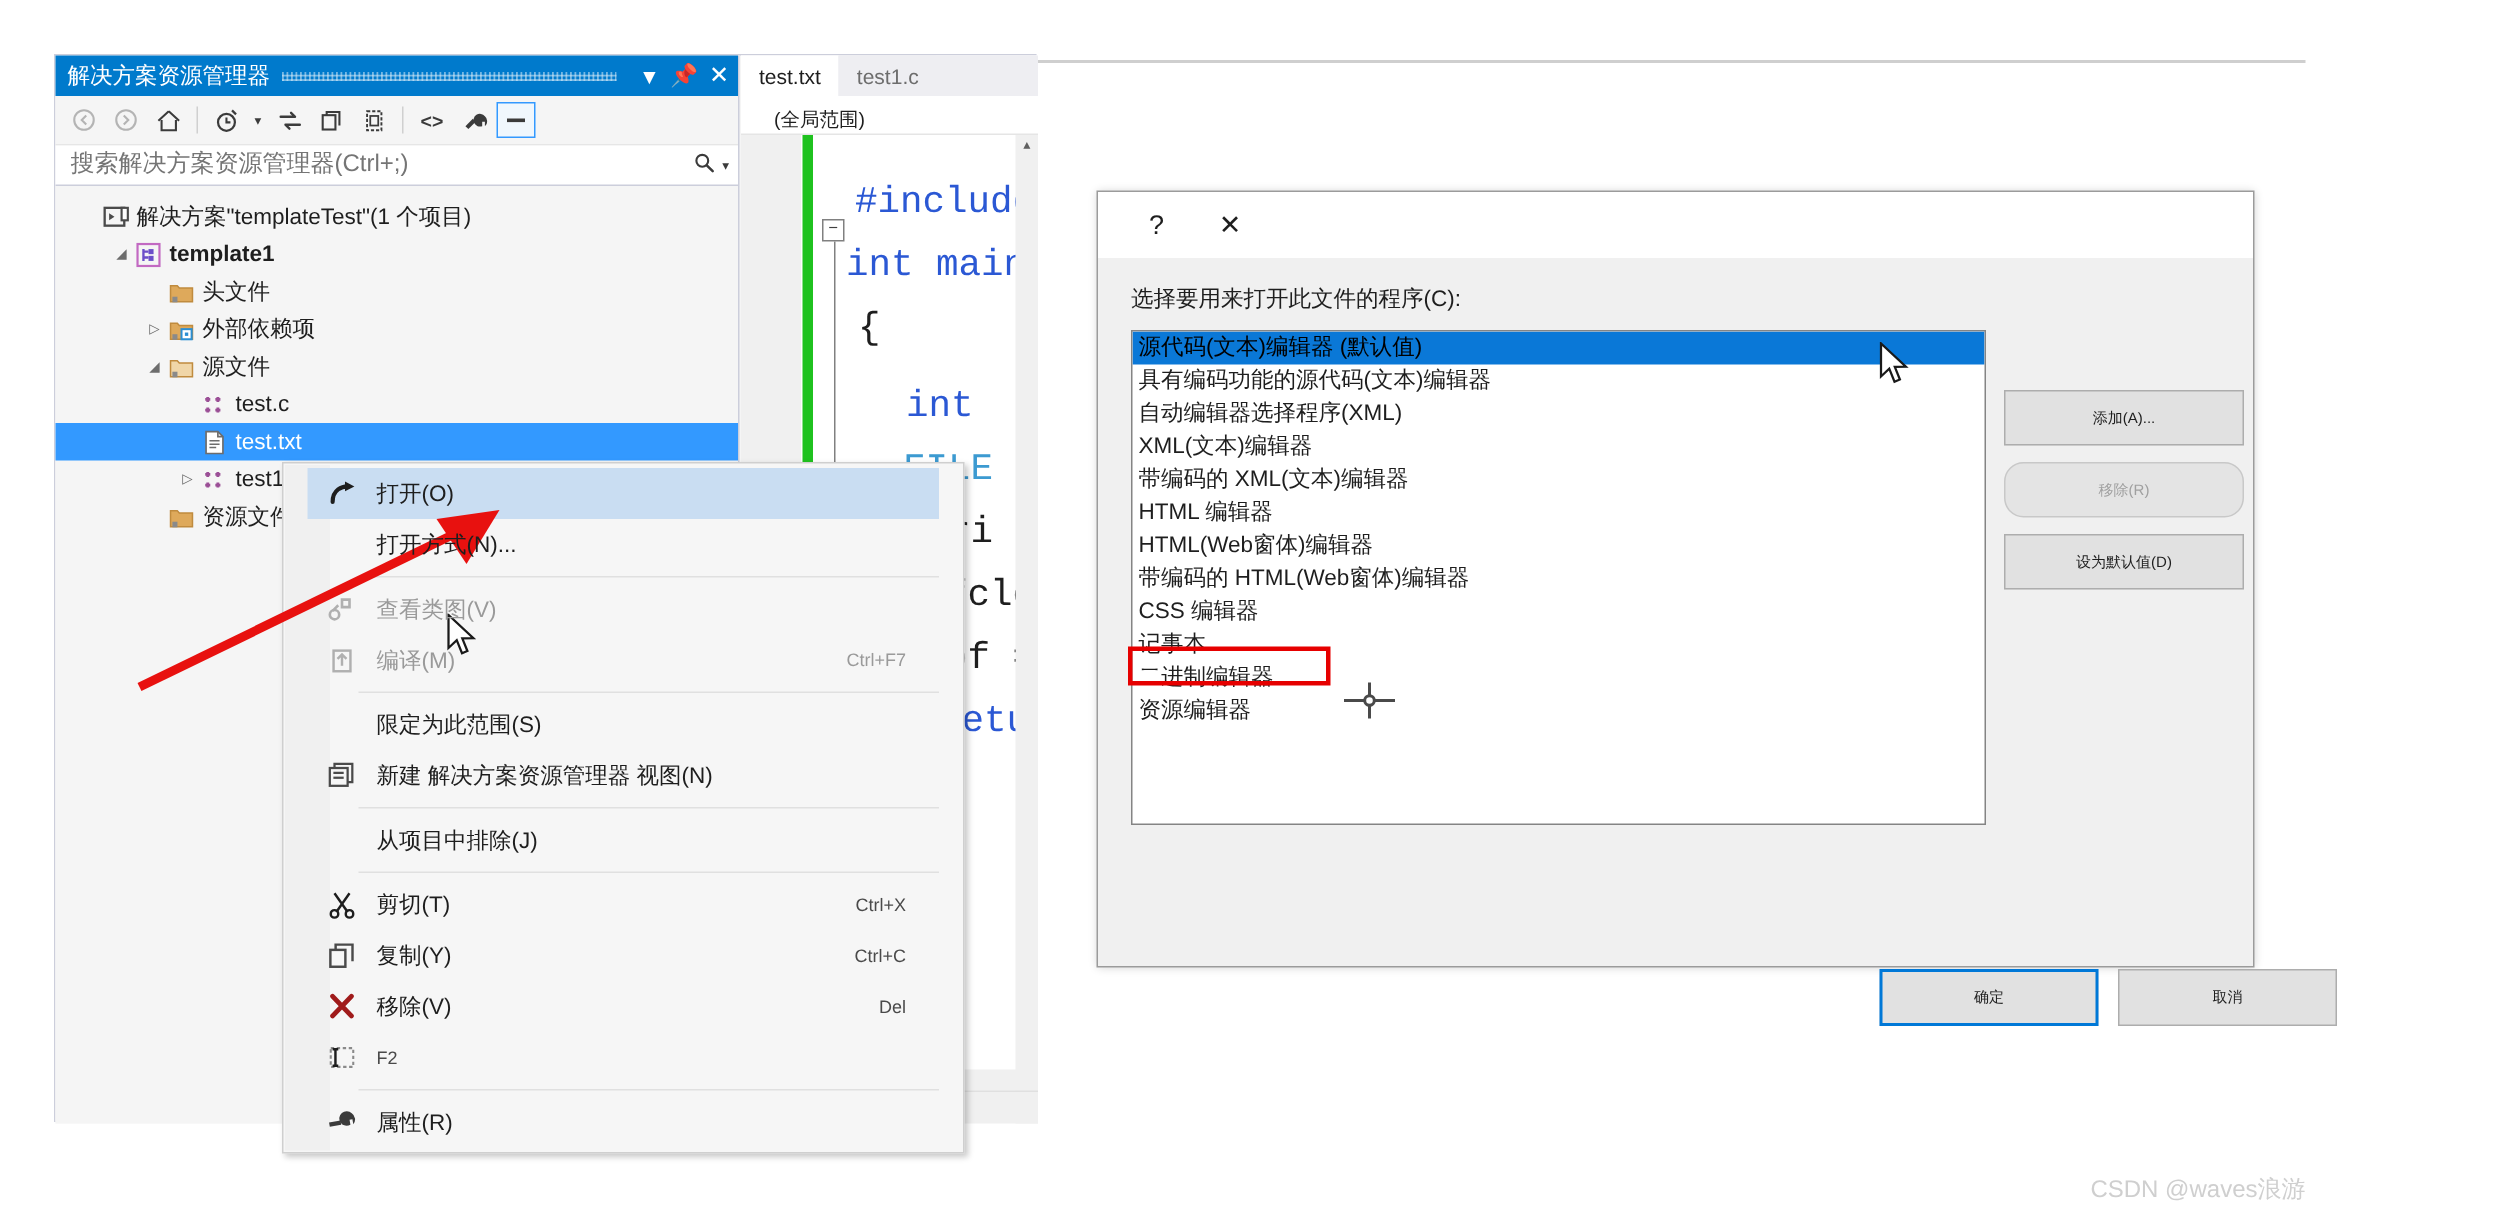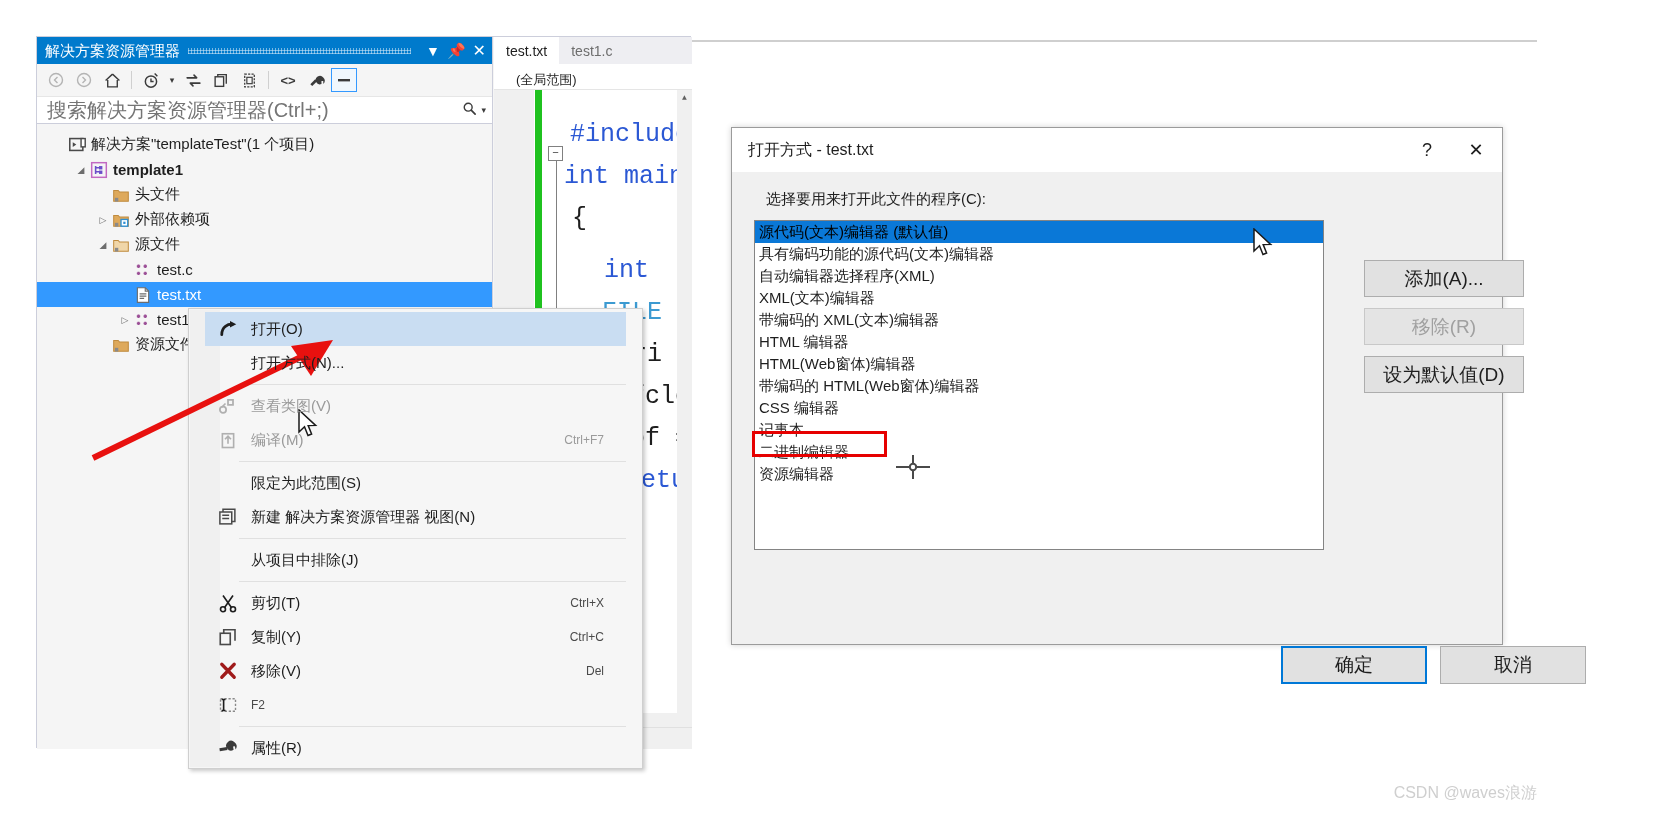--- a/index.html
+++ b/index.html
@@ -54,21 +54,21 @@
   .tb-ico.disabled { color: #b4b4b4; }
   .tb-ico.boxed { border: 1px solid #3399ff; background: #f0f7fd; }
   .tb-sep { width:1px; height:18px; background:#d0d0d0; margin: 0 4px; }
 
   .se-search {
     height: 27px; display:flex; align-items:center;
     border-bottom: 1px solid #cccedb; background:#fff;
     padding: 0 6px 0 8px;
   }
   .se-search input {
-    flex: 1; border: 0; outline: none; font-size: 20px; color: #6d6d6d;
+    flex: 1; border: 0; outline: none; font-size: 16px; color: #6d6d6d;
     background: transparent; font-family: inherit;
   }
   .se-search .mag { color:#3b3b3b; font-size: 14px; }
   .se-search .caret { color:#3b3b3b; font-size: 9px; margin-left:4px; }
 
   .tree { padding-top: 8px; font-size: 15px; color: #1e1e1e; background:#f5f5f5;
           height: calc(712px - 27px - 33px - 27px); }
   .trow { display:flex; align-items:center; height: 25px; white-space: nowrap; position: relative; }
   .trow.sel { background: #3399ff; color:#ffffff; }
   .tw { width: 16px; display:flex; align-items:center; justify-content:center;
@@ -130,34 +130,33 @@
     position:absolute; left: 731px; top: 127px; width: 772px; height: 518px;
     background:#f0f0f0; border: 1px solid #9b9b9b;
     box-shadow: 0 0 6px rgba(0,0,0,.18);
   }
   .dlg-title { height: 44px; display:flex; align-items:center; background:#ffffff;
                padding-left: 16px; }
   .dlg-title .t { font-size: 16px; color:#1e1e1e; flex: 1; }
   .dlg-help { width: 46px; text-align:center; font-size: 18px; color:#1e1e1e; cursor:pointer; }
   .dlg-close { width: 52px; text-align:center; font-size: 18px; color:#1e1e1e; cursor:pointer; }
   .dlg-body { position:relative; padding: 0; }
-  .dlg-prompt { position:absolute; left: 22px; top: 18px; font-size: 15px; color:#1e1e1e;margin-left:12px; }
+  .dlg-prompt { position:absolute; left: 22px; top: 18px; font-size: 15px; color:#1e1e1e; }
   .dlg-list {
     position:absolute; left: 22px; top: 48px; width: 570px; height: 330px;
     background:#ffffff; border: 1px solid #848484; overflow: hidden;
   }
   .li { height: 22px; line-height: 22px; padding-left: 4px; font-size: 15px; color:#1e1e1e; white-space:nowrap; }
   .li.sel { background: #0a78d7; color:#000000; }
   .dlg-btn {
-    position:absolute; background:#e1e1e1; border:1px solid #adadad; font-size: 19px;
+    position:absolute; background:#e1e1e1; border:1px solid #adadad; font-size: 10px;
     color:#1e1e1e; display:flex; align-items:center; justify-content:center; cursor:pointer;
     font-family: inherit;
-    margin-left: 28px;
-  }
-  .dlg-btn.dis { color:#a0a0a0; background:#e4e4e4; border-color:#c8c8c8; }
+  }
+  .dlg-btn.dis { color:#a0a0a0; background:#e4e4e4; border-color:#c8c8c8;border-radius:13px; }
   .dlg-btn.default { border: 2px solid #0078d7; }
   .btn-add    { left: 604px; top: 88px;  width: 160px; height: 37px; }
   .btn-remove { left: 604px; top: 136px; width: 160px; height: 37px; }
   .btn-setdef { left: 604px; top: 184px; width: 160px; height: 37px; }
   .btn-ok     { left: 521px; top: 474px; width: 146px; height: 38px; }
   .btn-cancel { left: 680px; top: 474px; width: 146px; height: 38px; }
 
   
   .redbox { position:absolute; left: 752px; top: 431px; width: 135px; height: 26px;
             border: 3px solid #e60000; pointer-events:none; }
@@ -512,21 +511,20 @@
             </svg>
           </span>
           <span class="ci-text">属性(R)</span>
           <span class="ci-key"></span>
         </div>
       </div>
   </div>
 
   <div class="dlg">
     <div class="dlg-title">
-      <span class="t">打开方式 - test.txt</span>
       <span class="dlg-help">?</span>
       <span class="dlg-close">✕</span>
     </div>
     <div class="dlg-body" style="height:474px;">
       <div class="dlg-prompt">选择要用来打开此文件的程序(C):</div>
       <div class="dlg-list" id="dlglist">
           <div class="li sel">源代码(文本)编辑器 (默认值)</div>
           <div class="li">具有编码功能的源代码(文本)编辑器</div>
           <div class="li">自动编辑器选择程序(XML)</div>
           <div class="li">XML(文本)编辑器</div>

